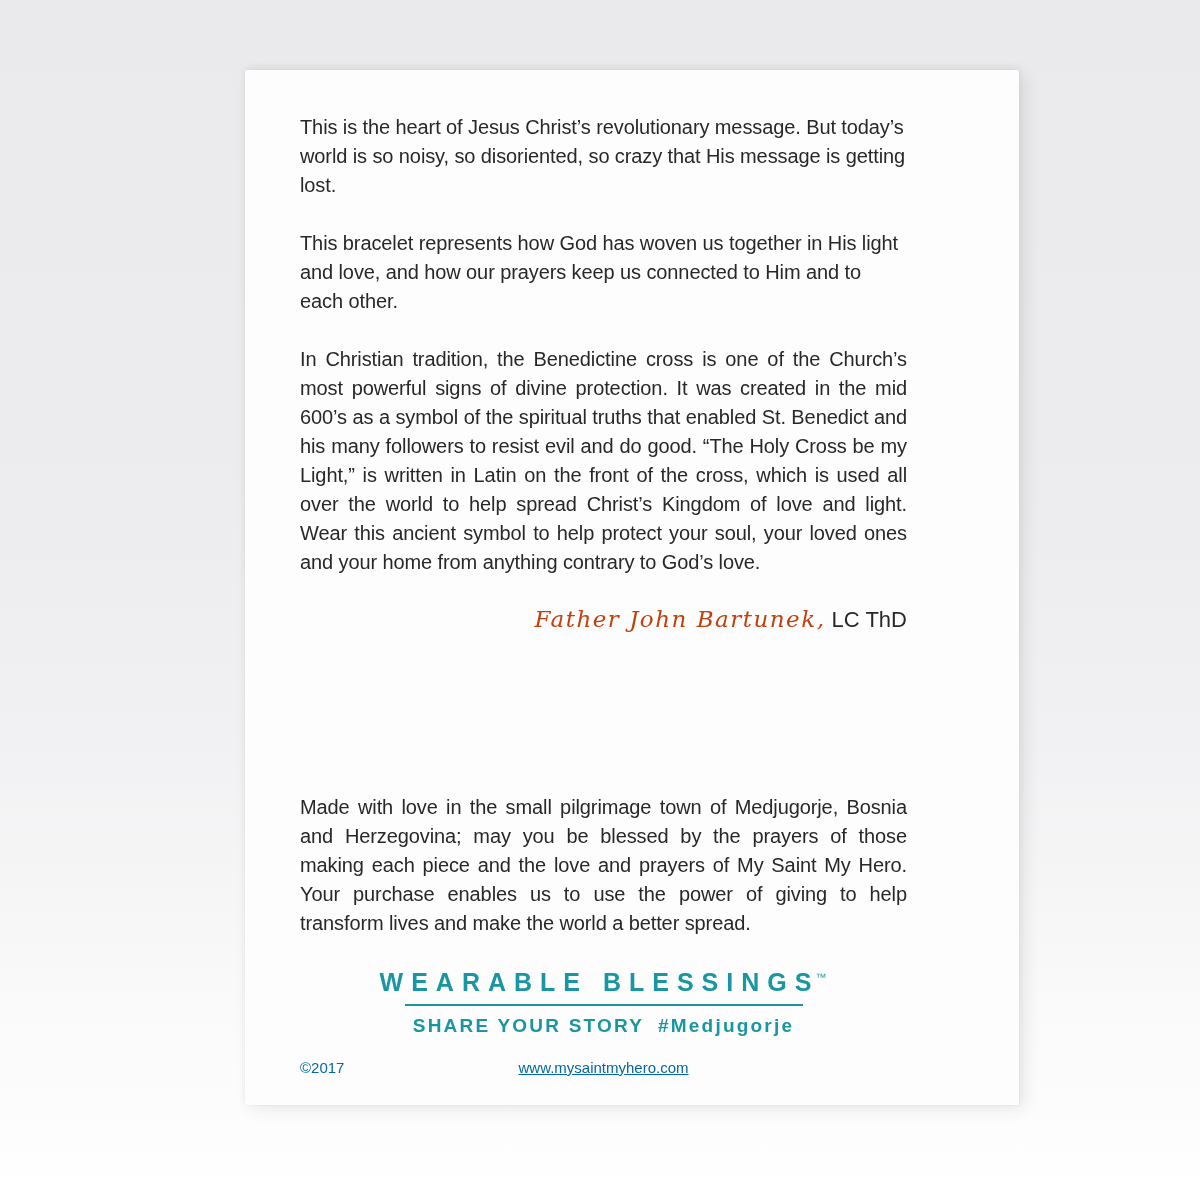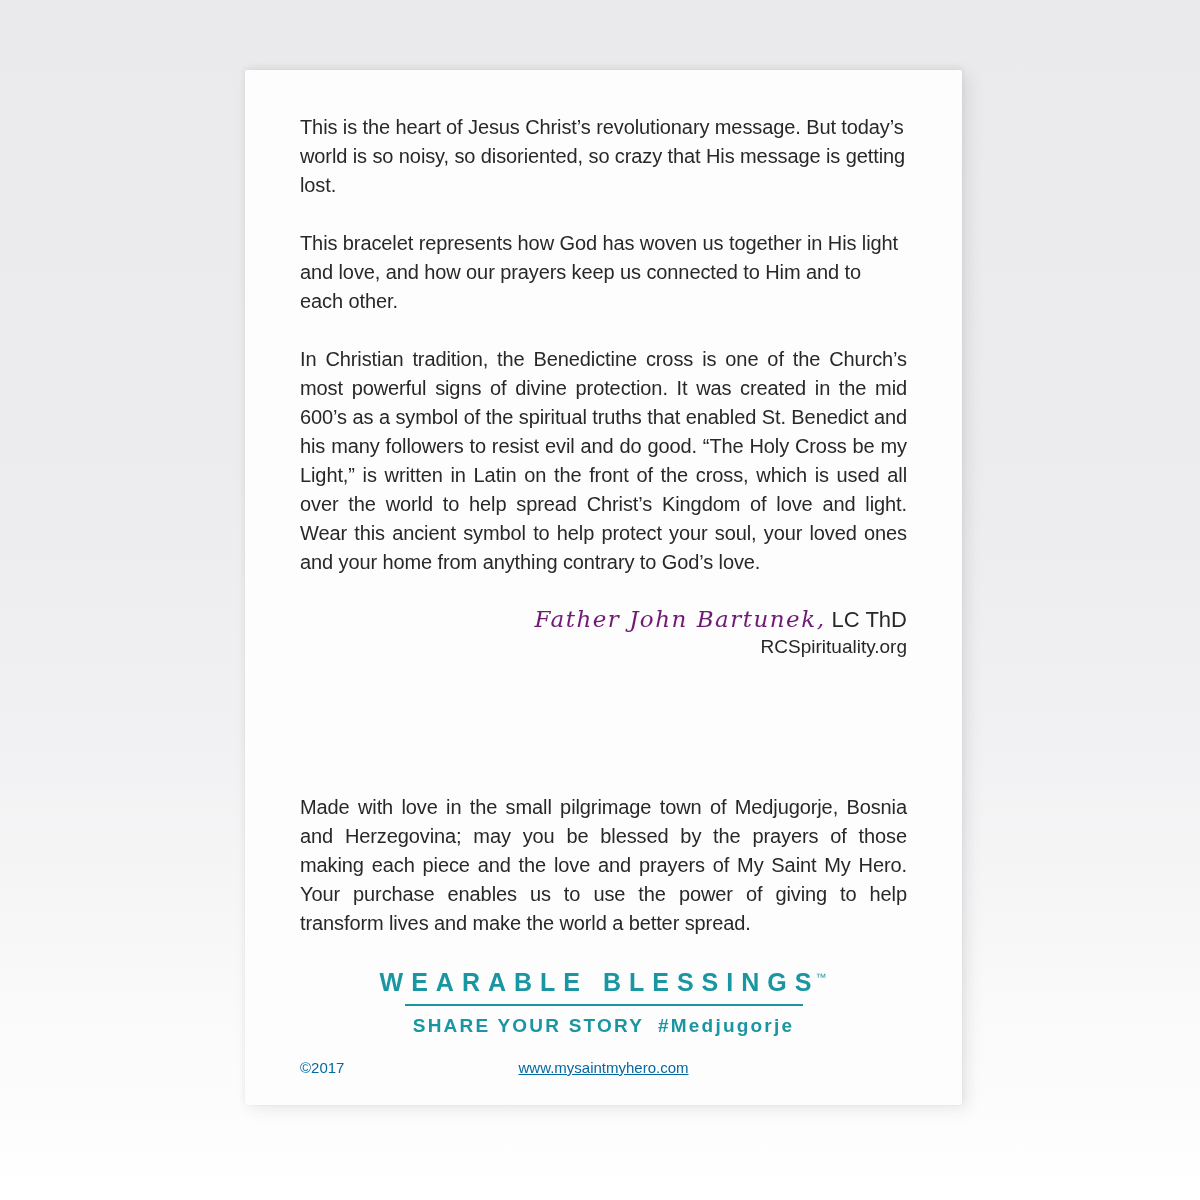--- a/index.html
+++ b/index.html
@@ -9,21 +9,21 @@
     height: 1200px;
     overflow: hidden;
     font-family: "Liberation Sans", sans-serif;
     background: linear-gradient(180deg, #eaeaec 0%, #ececee 38%, #f1f1f3 62%, #fafafa 85%, #ffffff 100%);
   }
   .scene { position: relative; width: 1200px; height: 1200px; }
   .card {
     position: absolute;
     left: 245px;
     top: 70px;
-    width: 717px;
+    width: 774px;
     height: 1035px;
     background: var(--card_bg, #fdfdfe);
     border-radius: 2px;
     box-shadow: 0 -2px 6px rgba(60,60,70,0.07),
                 6px 4px 16px rgba(60,60,70,0.10),
                 0 0 2px rgba(0,0,0,0.04);
   }
   .content {
     position: absolute;
     left: 55px;
@@ -42,21 +42,21 @@
   .signature {
     text-align: right;
     margin-top: 12px;
     line-height: 27px;
   }
   .sig-name {
     font-family: "DejaVu Serif", serif;
     font-style: italic;
     font-size: 23px;
     letter-spacing: 1.5px;
-    color: #701a75;
+    color: #c2410c;
   }
   .sig-cred { font-size: 22px; }
   .sig-site { font-size: 19px; line-height: 24px; }
   .brand {
     text-align: center;
     margin-top: 30px;
     color: var(--teal, #1996a1);
   }
   .brand-title {
     font-size: 25px;
@@ -101,21 +101,20 @@
 
     <div class="content intro-block">
       <p class="body">This is the heart of Jesus Christ’s revolutionary message. But today’s world is so noisy, so disoriented, so crazy that His message is getting lost.</p>
       <p class="body">This bracelet represents how God has woven us together in His light and love, and how our prayers keep us connected to Him and to each other.</p>
       <p class="body justify">In Christian tradition, the Benedictine cross is one of the Church’s most powerful signs of divine protection. It was created in the mid 600’s as a symbol of the spiritual truths that enabled St. Benedict and his many followers to resist evil and do good. “The Holy Cross be my Light,” is written in Latin on the front of the cross, which is used all over the world to help spread Christ’s Kingdom of love and light. Wear this ancient symbol to help protect your soul, your loved ones and your home from anything contrary to God’s love.</p>
 
       <div class="signature">
         <div>
           <span class="sig-name">Father John Bartunek,</span><span class="sig-cred"> LC ThD</span>
         </div>
-        <div class="sig-site">RCSpirituality.org</div>
       </div>
     </div>
 
     <div class="content bottom-block">
       <p class="body justify">Made with love in the small pilgrimage town of Medjugorje, Bosnia and Herzegovina; may you be blessed by the prayers of those making each piece and the love and prayers of My Saint My Hero. Your purchase enables us to use the power of giving to help transform lives and make the world a better spread.</p>
 
       <div class="brand">
         <div>
           <span class="brand-title">WEARABLE BLESSINGS</span><span class="brand-tm">™</span>
         </div>

